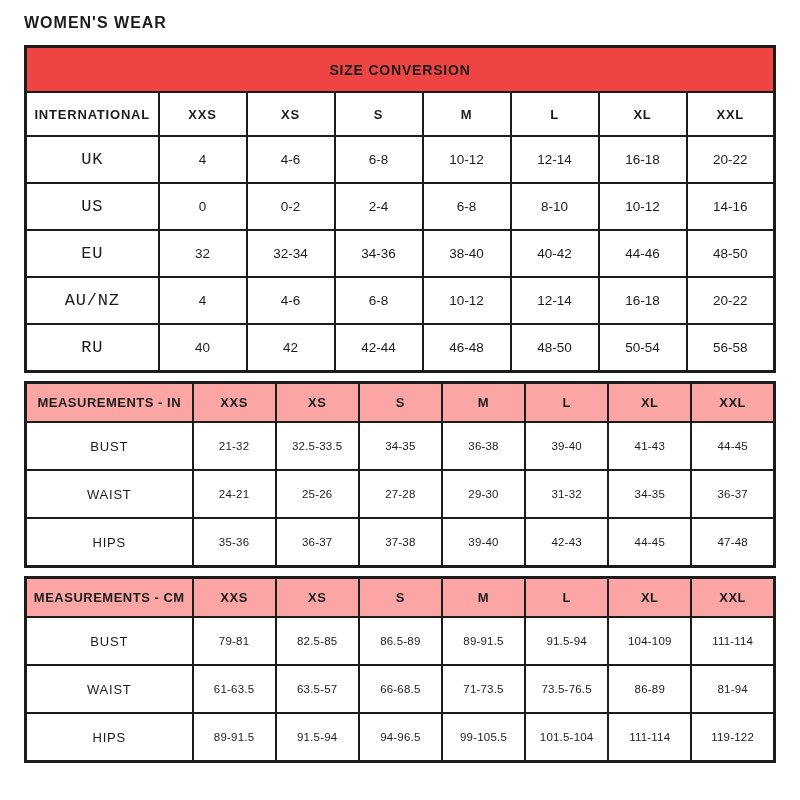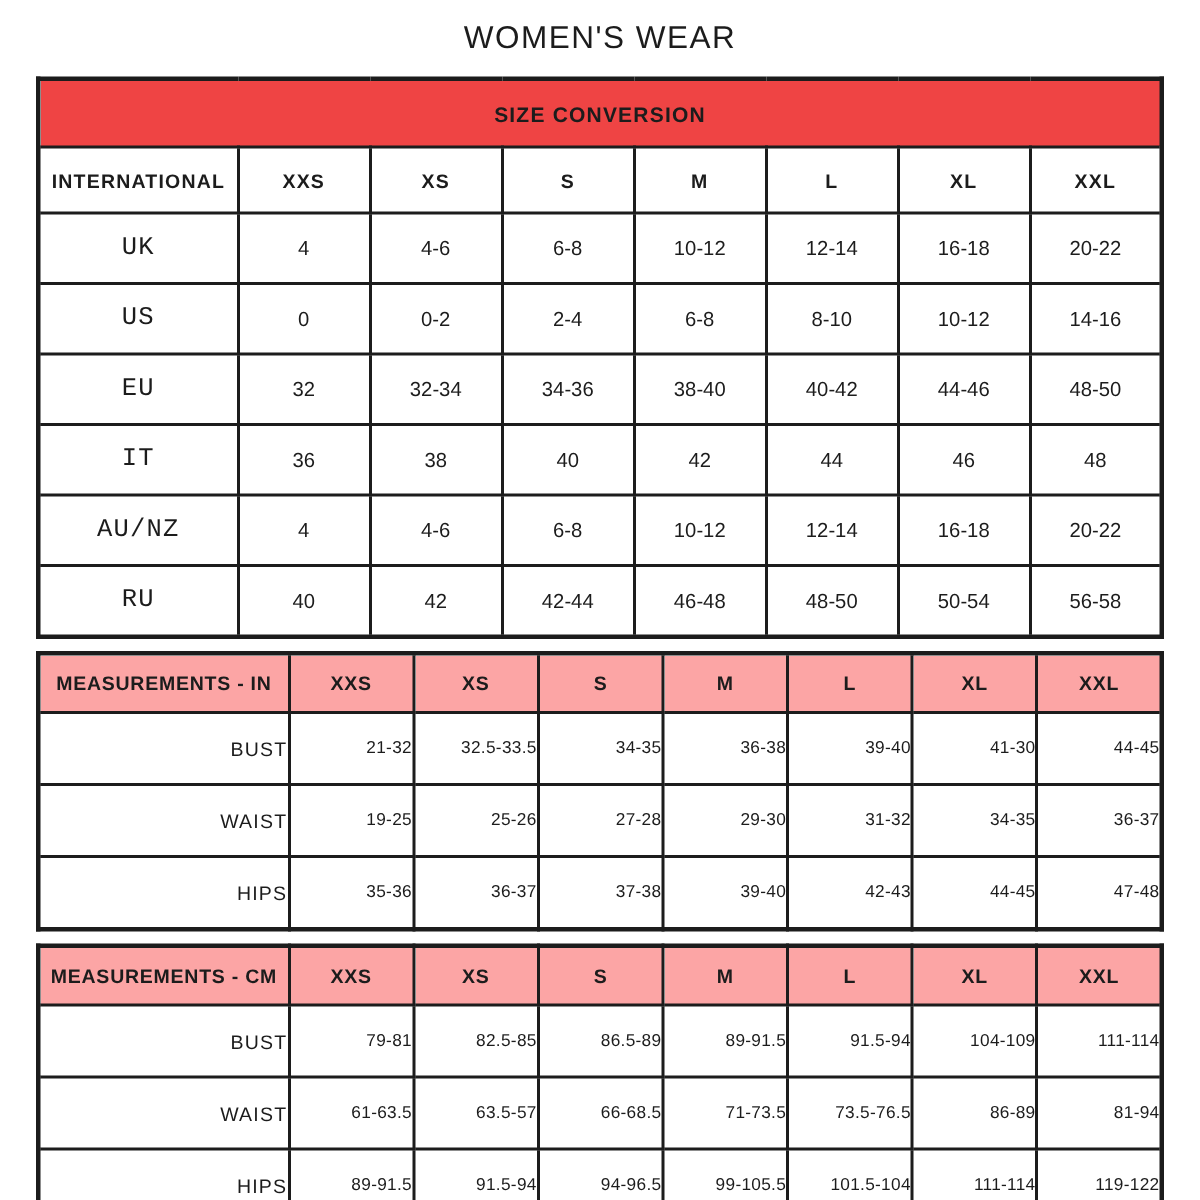--- a/index.html
+++ b/index.html
@@ -10,23 +10,23 @@
     color: #1c1c1c;
   }
   .page {
     width: 800px;
     height: 800px;
     box-sizing: border-box;
     padding: 8px 24px 0 24px;
     background: #ffffff;
   }
   .page-title {
-    text-align: center;
-    font-size: 21px;
-    font-weight: 400;
+    text-align: left;
+    font-size: 16px;
+    font-weight: 700;
     letter-spacing: 1px;
     margin: 6px 0 13px 0;
   }
   table {
     width: 100%;
     border-collapse: collapse;
     table-layout: fixed;
     border: 3px solid #1c1c1c;
     margin-bottom: 8px;
   }
@@ -56,22 +56,22 @@
   .col-label-sc { width: 133px; }
   
   .m-header td {
     background: #fca5a5;
     height: 37px;
     font-weight: 700;
     font-size: 13px;
     letter-spacing: 0.5px;
   }
   .m-row td { height: 46px; }
-  .m-row .lbl { font-size: 13px; letter-spacing: 0.8px; text-align: right; }
-  .m-row .val { font-size: 11.5px; letter-spacing: 0.2px; text-align: right; }
+  .m-row .lbl { font-size: 13px; letter-spacing: 0.8px; }
+  .m-row .val { font-size: 11.5px; letter-spacing: 0.2px; }
   .col-label-m { width: 167px; }
 </style>
 </head>
 <body>
 
 <div class="page">
 
   <h1 class="page-title">WOMEN'S WEAR</h1>
 
   <table>
@@ -115,30 +115,20 @@
       </tr>
       <tr class="sc-row">
         <td class="lbl">EU</td>
         <td>32</td>
         <td>32-34</td>
         <td>34-36</td>
         <td>38-40</td>
         <td>40-42</td>
         <td>44-46</td>
         <td>48-50</td>
-      </tr>
-      <tr class="sc-row">
-        <td class="lbl">IT</td>
-        <td>36</td>
-        <td>38</td>
-        <td>40</td>
-        <td>42</td>
-        <td>44</td>
-        <td>46</td>
-        <td>48</td>
       </tr>
       <tr class="sc-row">
         <td class="lbl">AU/NZ</td>
         <td>4</td>
         <td>4-6</td>
         <td>6-8</td>
         <td>10-12</td>
         <td>12-14</td>
         <td>16-18</td>
         <td>20-22</td>
@@ -172,26 +162,26 @@
         <td>XL</td>
         <td>XXL</td>
       </tr>
       <tr class="m-row">
         <td class="lbl">BUST</td>
         <td class="val">21-32</td>
         <td class="val">32.5-33.5</td>
         <td class="val">34-35</td>
         <td class="val">36-38</td>
         <td class="val">39-40</td>
-        <td class="val">41-30</td>
+        <td class="val">41-43</td>
         <td class="val">44-45</td>
       </tr>
       <tr class="m-row">
         <td class="lbl">WAIST</td>
-        <td class="val">19-25</td>
+        <td class="val">24-21</td>
         <td class="val">25-26</td>
         <td class="val">27-28</td>
         <td class="val">29-30</td>
         <td class="val">31-32</td>
         <td class="val">34-35</td>
         <td class="val">36-37</td>
       </tr>
       <tr class="m-row">
         <td class="lbl">HIPS</td>
         <td class="val">35-36</td>

